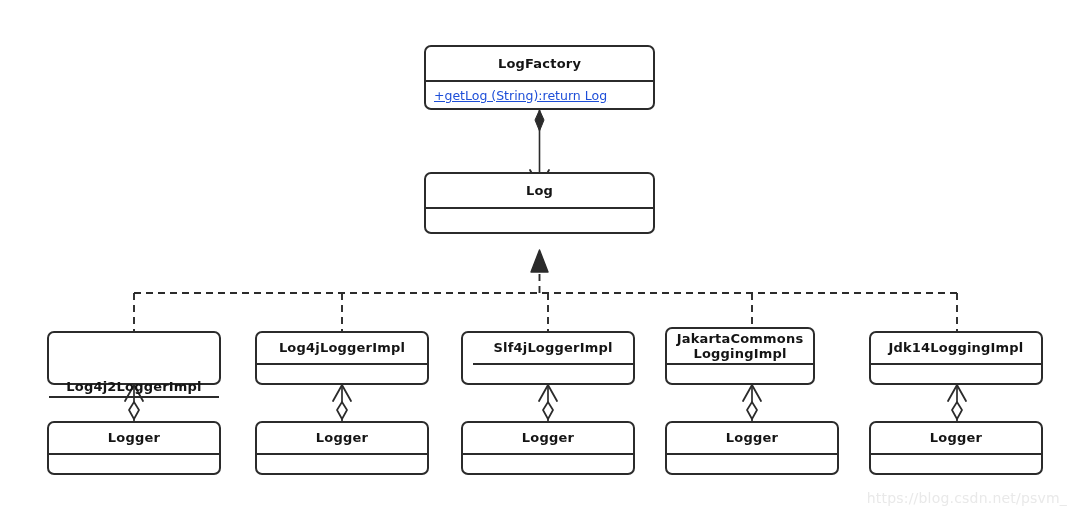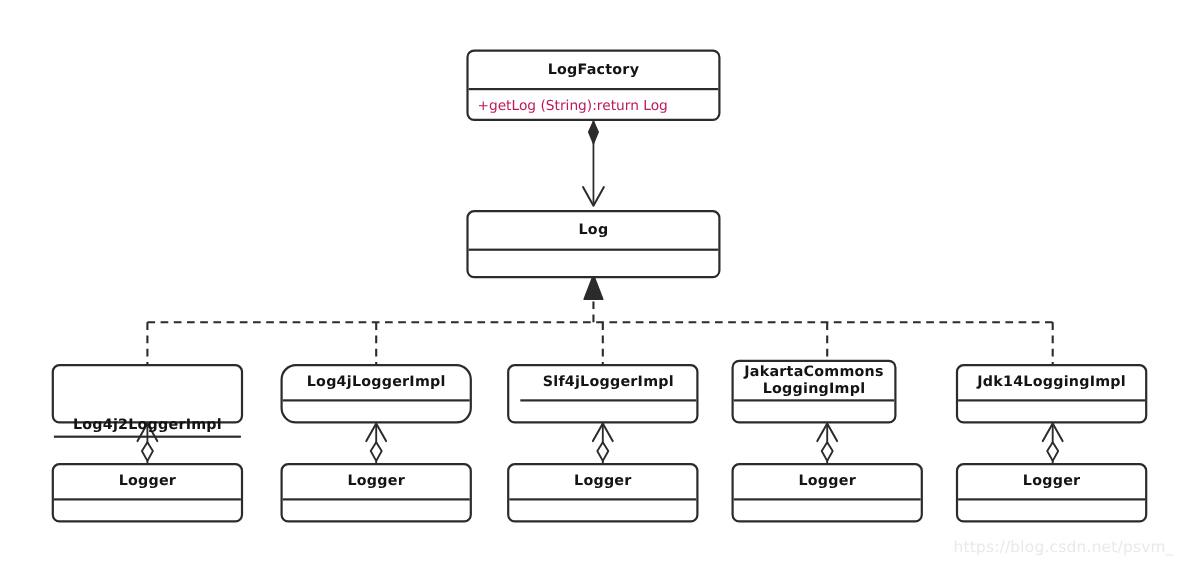--- a/index.html
+++ b/index.html
@@ -52,22 +52,23 @@
     height: 0;
     border-top: 2px solid #2b2b2b;
   }
   .uml-body {
     flex: 1 1 auto;
     box-sizing: border-box;
     display: flex;
     align-items: center;
     padding: 2px 8px;
     font-size: 12.5px;
-    color: #be185d;
+    color: #1d4ed8;
     white-space: nowrap;
+    text-decoration: underline;
   }
   .uml-body.empty {
     padding: 0;
   }
   .watermark {
     position: absolute;
     right: 6px;
     bottom: 4px;
     font-size: 14px;
     color: #e9e9e9;
@@ -129,33 +130,33 @@
       <path d="M948,401 L957,385 L966,401" fill="none" stroke="#2b2b2b" stroke-width="1.8" stroke-linecap="round" stroke-linejoin="round"></path>
     </g>
   </svg>
 
   <div class="uml-box" style="left:424px; top:45px; width:231px; height:65px;justify-content:center;">
     <div class="uml-title" style="height:33px;">LogFactory</div>
     <div class="uml-sep"></div>
     <div class="uml-body">+getLog (String):return Log</div>
   </div>
 
-  <div class="uml-box" style="left:424px; top:191px; width:231px; height:62px;">
+  <div class="uml-box" style="left:424px; top:172px; width:231px; height:62px;">
     <div class="uml-title" style="height:33px;">Log</div>
     <div class="uml-sep"></div>
     <div class="uml-body empty"></div>
   </div>
 
   <div class="uml-box" style="left:47px; top:331px; width:174px; height:54px;">
     <div class="uml-title" style="height:30px;margin-top:44px;">Log4j2LoggerImpl</div>
     <div class="uml-sep"></div>
     <div class="uml-body empty"></div>
   </div>
 
-  <div class="uml-box" style="left:255px; top:331px; width:174px; height:54px;border-radius:14px;">
+  <div class="uml-box" style="left:255px; top:331px; width:174px; height:54px;">
     <div class="uml-title" style="height:30px;">Log4jLoggerImpl</div>
     <div class="uml-sep"></div>
     <div class="uml-body empty"></div>
   </div>
 
   <div class="uml-box" style="left:461px; top:331px; width:174px; height:54px;padding-left:10px;">
     <div class="uml-title" style="height:30px;">Slf4jLoggerImpl</div>
     <div class="uml-sep"></div>
     <div class="uml-body empty"></div>
   </div>

